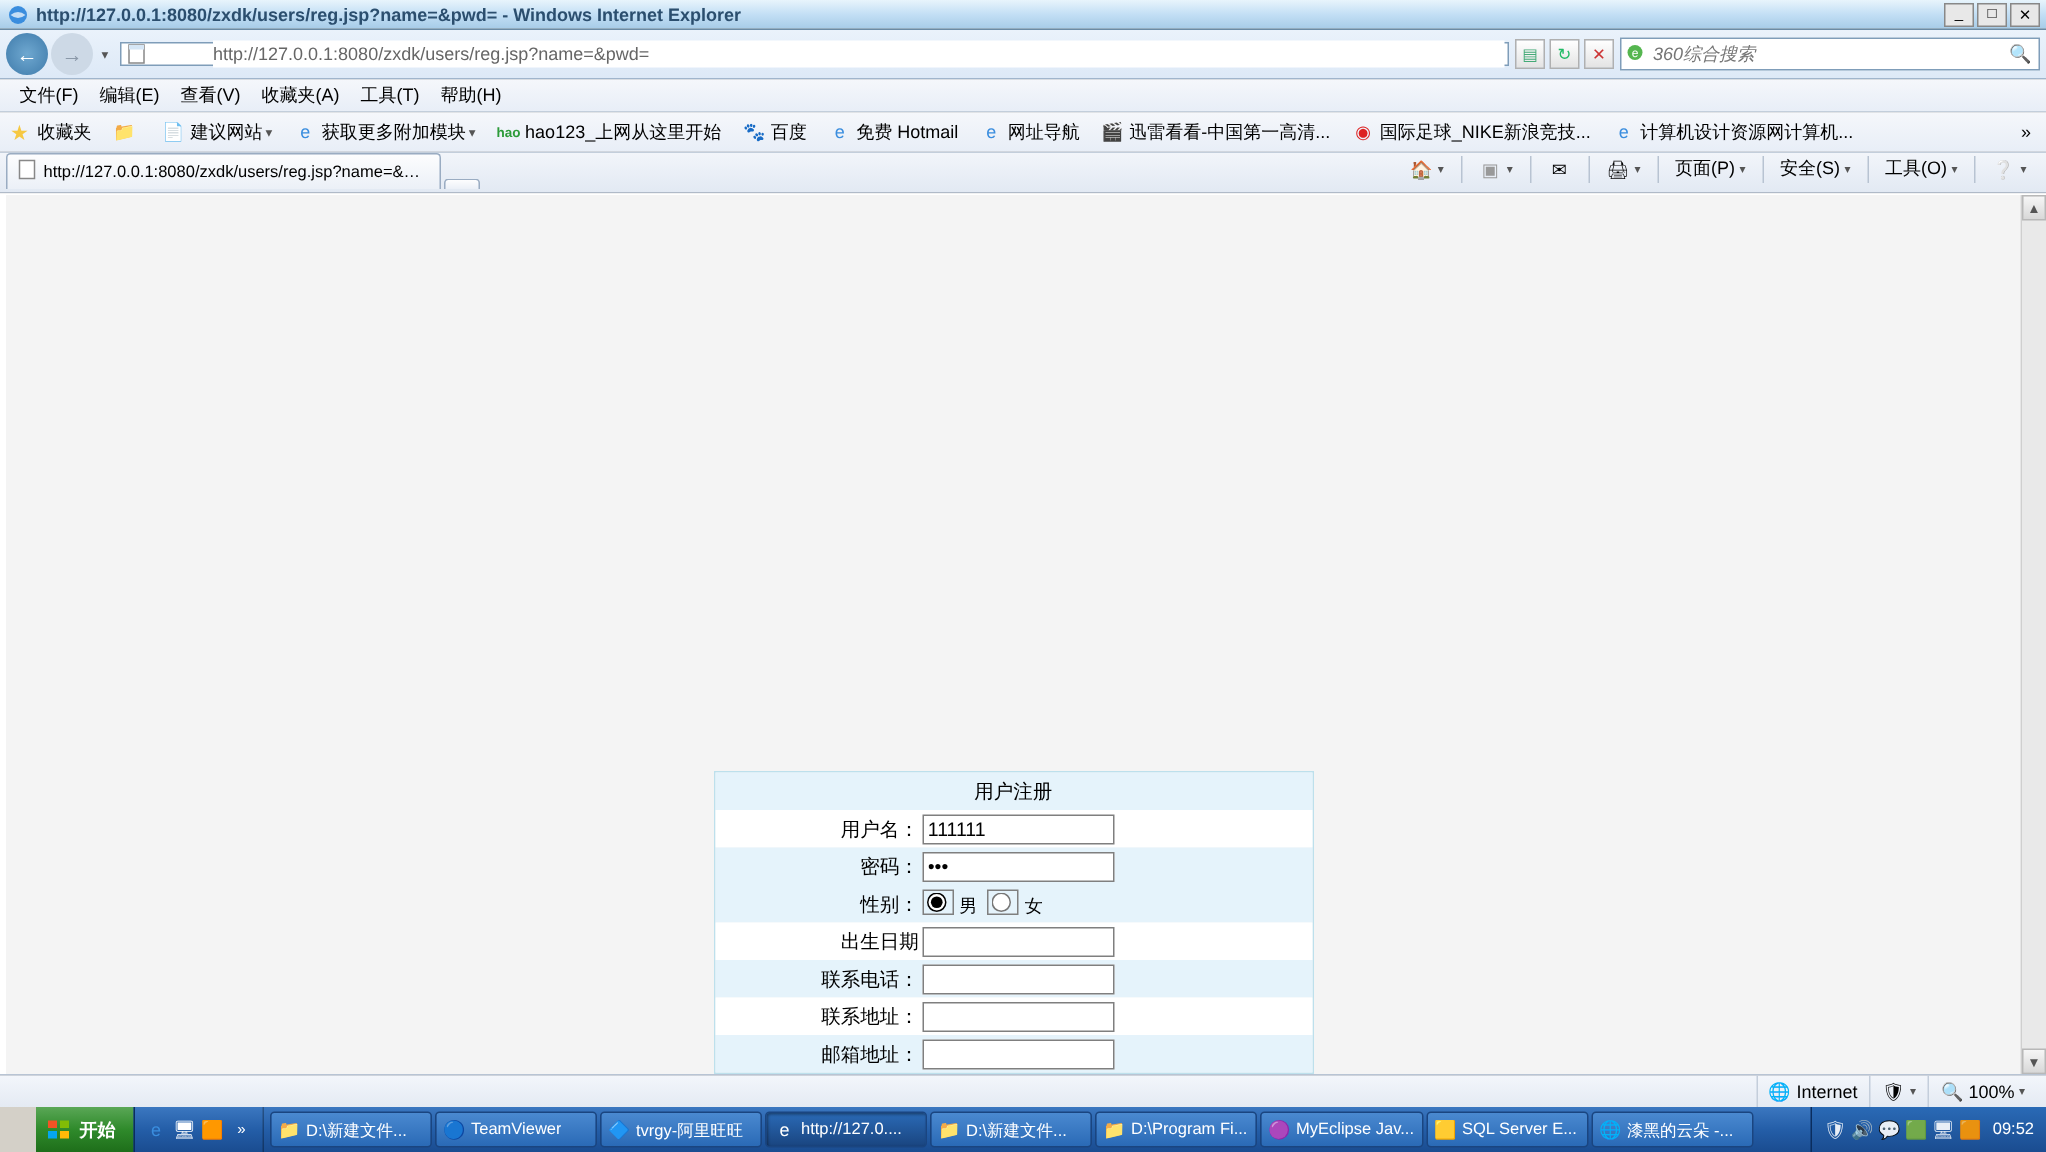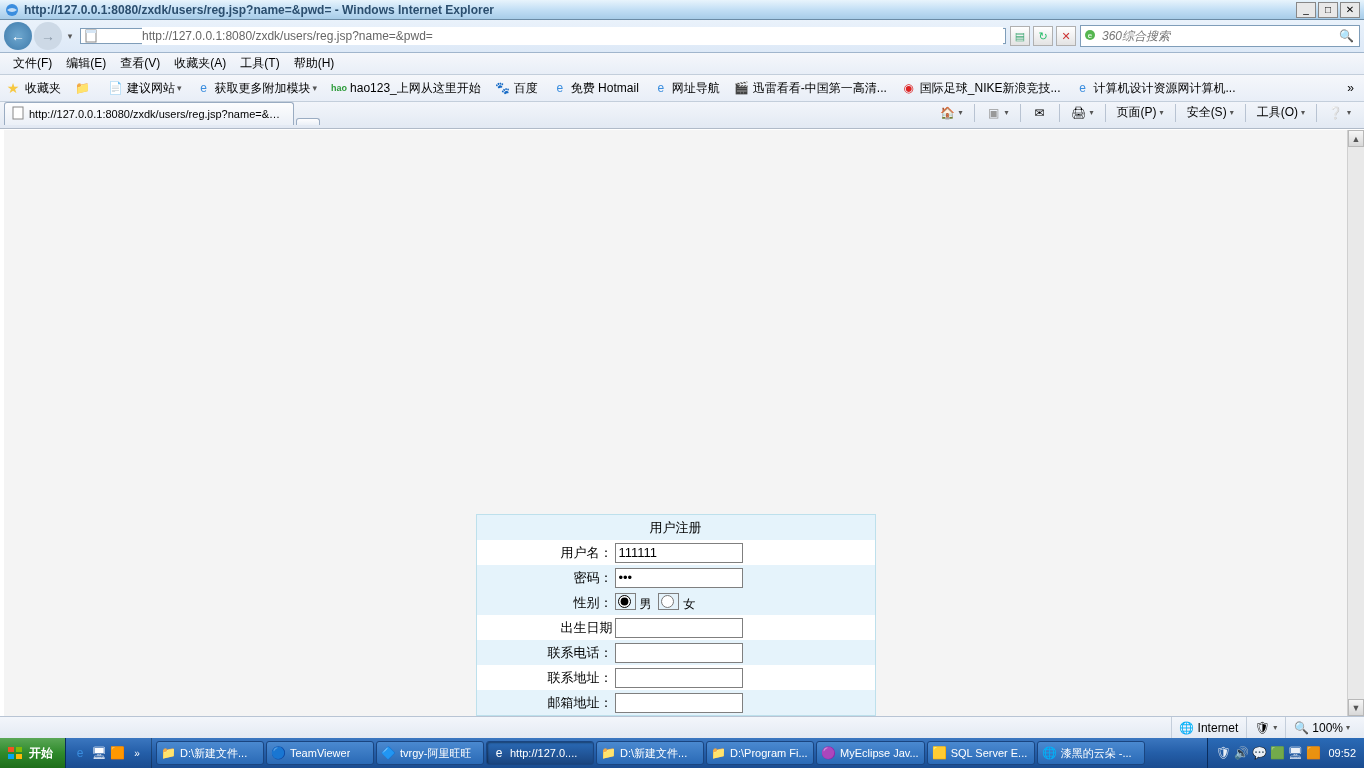--- a/index.html
+++ b/index.html
@@ -139,21 +139,21 @@
 }
 .statusbar .spacer { flex: 1; }
 .statusbar .cell { display: flex; align-items: center; gap: 4px; padding: 0 8px; border-left: 1px solid #c4cedb; height: 100%; }
 .statusbar .zone-ico { width: 14px; height: 14px; display:inline-flex; align-items:center; justify-content:center;}
 .statusbar .zoom-ctl { display: flex; align-items: center; gap: 3px; }
 
 
 .taskbar {
   height: 30px;
   background: linear-gradient(to bottom,#3b77c0 0%,#245ea8 50%,#1a4c90 100%);
-  display: flex; align-items: center; color: white; font-size: 12px;
+  display: flex; align-items: center; color: white; font-size: 12px; margin-left: 24px;
 }
 .start-btn {
   height: 100%; padding: 0 12px 0 6px;
   background: linear-gradient(to bottom,#5aa756 0%,#2f8a2b 50%,#1e6e1a 100%);
   display: flex; align-items: center; gap: 5px; font-weight: bold;
   border-right: 1px solid #0a2d5e;
 }
 .start-flag { width: 18px; height: 18px; display: inline-flex; align-items: center; justify-content: center; }
 .ql { display: flex; align-items: center; gap: 3px; padding: 0 6px; border-right: 1px solid rgba(0,0,0,0.3); height: 100%; }
 .ql .ql-ico { width: 16px; height: 16px; display:inline-flex; align-items:center; justify-content:center; }

